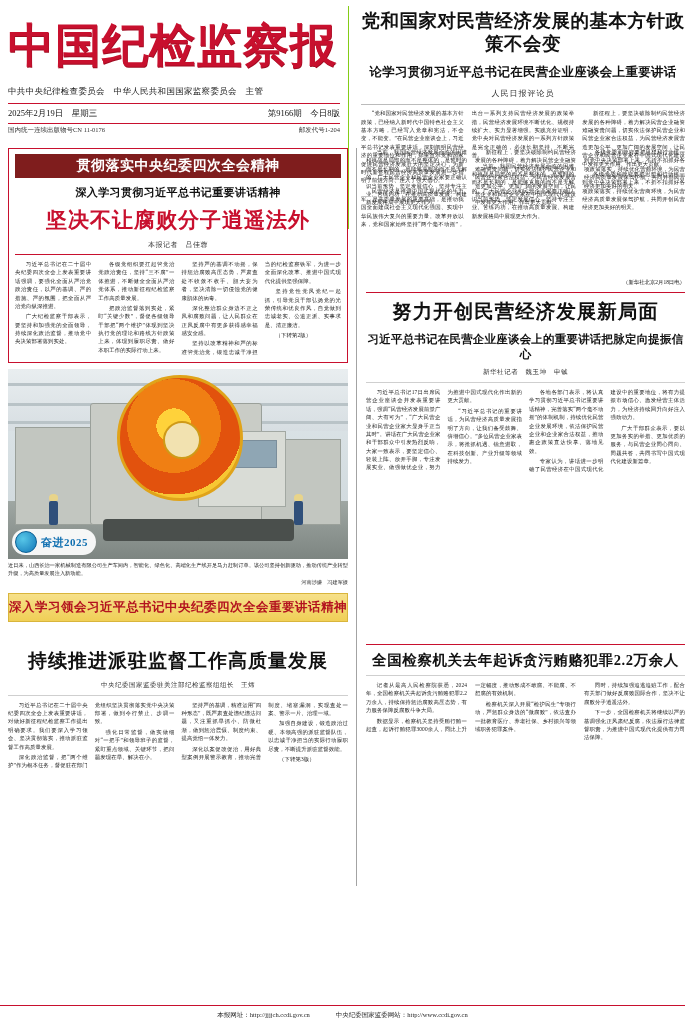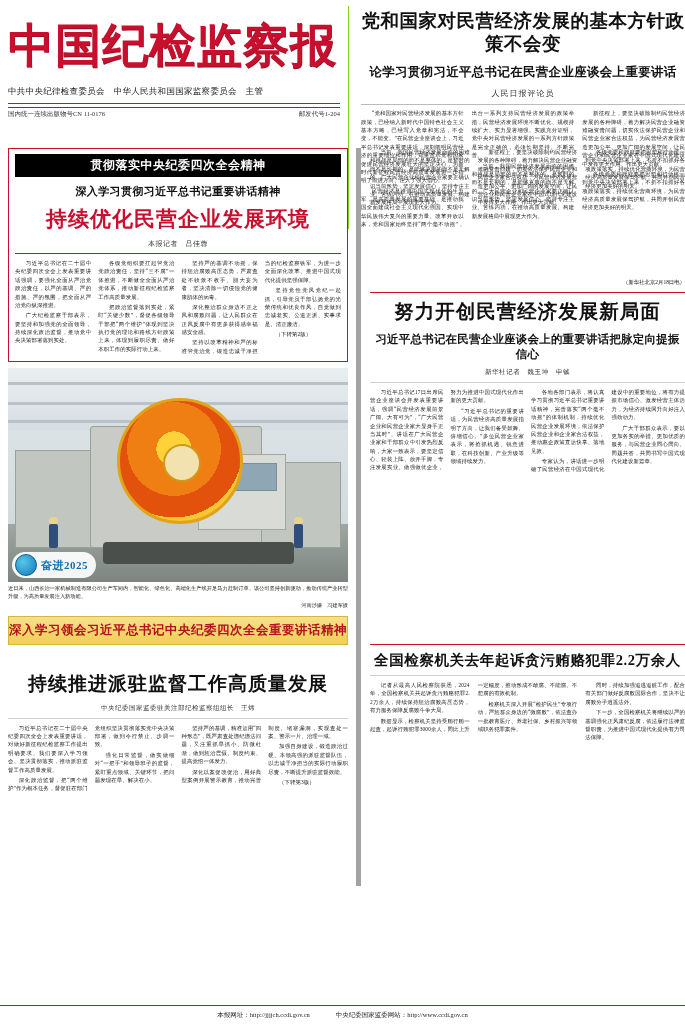--- a/index.html
+++ b/index.html
@@ -116,31 +116,31 @@
   .cols3 { column-count: 3; column-gap: 8px; }
   .cols4 { column-count: 4; column-gap: 7px; }
 
   
   .body-grid {
     display: flex;
     flex-direction: row;
     margin-top: 4px;
   }
   .col-left { width: 340px; }
-  .col-right { flex: 1; padding-left: 9px; border-left: 5px solid #a3a3a3; margin-left: 8px; }
+  .col-right { flex: 1; padding-left: 9px; border-left: 1px solid #a3a3a3; margin-left: 8px; }
 
   
   .redbox {
     border: 1.6px solid #c8102e;
     padding: 5px 6px 6px 6px;
   }
   .redbox-banner {
-    background: #000000;
+    background: #7f1d1d;
     color: #fff;
-    font-size: 12px;
+    font-size: 14px;
     font-weight: bold;
     text-align: center;
     padding: 3px 0;
     letter-spacing: 0.5px;
   }
   .redbox-kicker {
     text-align: center;
     font-size: 11px;
     font-weight: bold;
     margin-top: 7px;
@@ -160,21 +160,21 @@
     color: #333;
     margin-top: 6px;
     letter-spacing: 0.5px;
   }
   .redbox-rule { border-top: 1px solid #c8102e; margin: 4px 0 5px 0; }
 
   
   .photo-wrap { margin-top: 6px; position: relative; }
   .photo {
     width: 100%;
-    height: 214px;
+    height: 190px;
     position: relative;
     overflow: hidden;
     background: linear-gradient(#dfe7ea, #cdd6da);
   }
   .photo .ceiling {
     position: absolute; top: 0; left: 0; right: 0; height: 62px;
     background: linear-gradient(#e9eef0, #d7dee2);
   }
   .photo .beam {
     position: absolute; height: 3px; background: #b9c3c7; left: 0; right: 0;
@@ -323,20 +323,24 @@
 </head>
 <body>
 
 <div class="page">
 
   <div class="masthead">
     <div class="mast-left">
       <div class="mast-title">中国纪检监察报</div>
       <div class="mast-sub">中共中央纪律检查委员会　中华人民共和国国家监察委员会　主管</div>
       <div class="mast-rule"></div>
+      <div class="mast-meta">
+        <span>2025年2月19日　星期三</span>
+        <span>第9166期　今日8版</span>
+      </div>
       <div class="mast-meta2">
         <span>国内统一连续出版物号CN 11-0176</span>
         <span>邮发代号1-204</span>
       </div>
     </div>
 
     <div class="mast-right">
       <div class="lead-head">党和国家对民营经济发展的基本方针政策不会变</div>
       <div class="lead-sub">论学习贯彻习近平总书记在民营企业座谈会上重要讲话</div>
       <div class="lead-byline">人民日报评论员</div>
@@ -351,21 +355,21 @@
     </div>
   </div>
 
   <div class="body-grid">
 
     <div class="col-left">
 
       <div class="redbox">
         <div class="redbox-banner">贯彻落实中央纪委四次全会精神</div>
         <div class="redbox-kicker">深入学习贯彻习近平总书记重要讲话精神</div>
-        <div class="redbox-title">持续优化民营企业发展环境</div>
+        <div class="redbox-title">坚决不让腐败分子逍遥法外</div>
         <div class="redbox-byline">本报记者　吕佳蓉</div>
         <div class="redbox-rule"></div>
         <div class="coltext cols4">
           <p>习近平总书记在二十届中央纪委四次全会上发表重要讲话强调，要强化全面从严治党政治责任，以严的基调、严的措施、严的氛围，把全面从严治党向纵深推进。</p>
           <p>广大纪检监察干部表示，要坚持和加强党的全面领导，持续深化政治监督，推动党中央决策部署落到实处。</p>
           <p>各级党组织要扛起管党治党政治责任，坚持“三不腐”一体推进，不断健全全面从严治党体系，推动新征程纪检监察工作高质量发展。</p>
           <p>把政治监督落到实处，紧盯“关键少数”，督促各级领导干部把“两个维护”体现到坚决执行党的理论和路线方针政策上来，体现到履职尽责、做好本职工作的实际行动上来。</p>
           <p>坚持严的基调不动摇，保持惩治腐败高压态势，严肃查处不收敛不收手、胆大妄为者，坚决清除一切侵蚀党的健康肌体的病毒。</p>
           <p>深化整治群众身边不正之风和腐败问题，让人民群众在正风反腐中有更多获得感幸福感安全感。</p>
           <p>坚持以改革精神和严的标准管党治党，锻造忠诚干净担当的纪检监察铁军，为进一步全面深化改革、推进中国式现代化提供坚强保障。</p>

